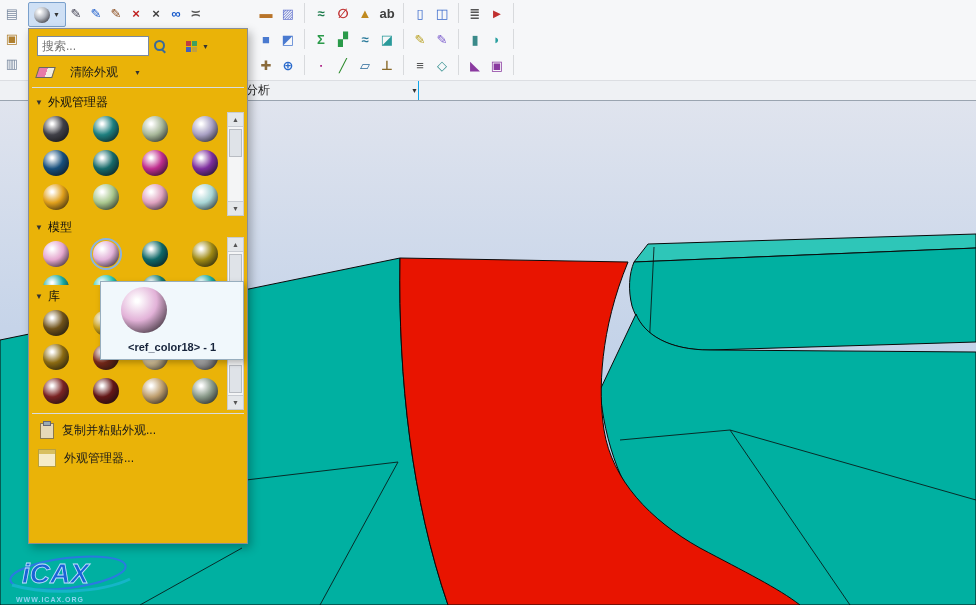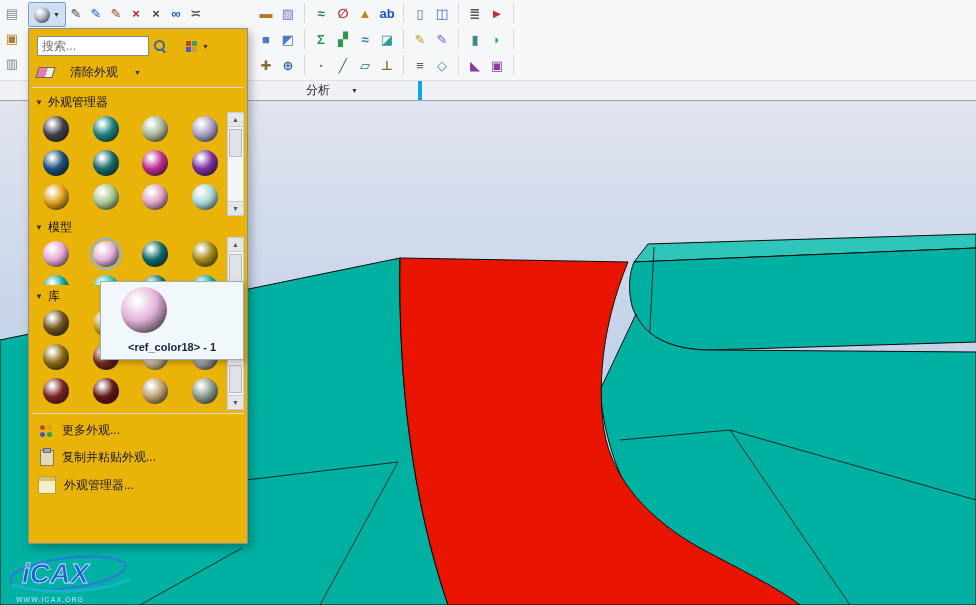--- a/index.html
+++ b/index.html
@@ -16,21 +16,21 @@
   .ribbon{position:absolute;left:0;top:0;width:976px;height:100px;background:#f6f7f9;border-bottom:1px solid #9aa4b0;z-index:1;}
   .tb-row{position:absolute;display:flex;align-items:center;}
   .tb-col{position:absolute;left:2px;top:3px;display:flex;flex-direction:column;gap:5px;}
   .tb-group{display:flex;align-items:center;gap:2px;padding:0 6px;border-right:1px solid #d8dadd;}
   .tb-icon{width:20px;height:20px;display:flex;align-items:center;justify-content:center;font-size:13px;font-weight:bold;border-radius:2px;}
   .tb-icon span{line-height:1;}
   .appearance-btn{position:absolute;left:28px;top:2px;width:36px;height:23px;display:flex;align-items:center;justify-content:center;gap:3px;background:#cfe0f5;border:1px solid #7aa0cc;border-radius:2px;}
   .ball{width:16px;height:16px;border-radius:50%;background:radial-gradient(circle at 35% 30%,#ffffff 5%,#b0b4bc 45%,#14141c 100%);}
   .dd{font-size:7px;color:#333;}
   .grp-bar{position:absolute;left:0;top:80px;width:976px;height:19px;background:#eff1f4;border-top:1px solid #dcdee2;}
-  .grp{position:absolute;top:0;height:19px;display:flex;align-items:center;justify-content:center;gap:21px;border-right:4px solid #0ea5e9;font-size:12px;color:#222;}
+  .grp{position:absolute;top:0;height:19px;display:flex;align-items:center;justify-content:space-between;gap:21px;border-right:1px solid #0ea5e9;font-size:12px;color:#222;}
   
   .panel{position:absolute;left:28px;top:28px;width:218px;height:514px;background:#eab308;border:1px solid #8a8f98;box-shadow:3px 4px 9px rgba(0,0,0,.28);z-index:5;}
   .search-row{display:flex;align-items:center;gap:4px;padding:7px 6px 3px 8px;}
   .search-row input{width:102px;height:16px;border:1px solid #7a8aa0;font-size:12px;padding:1px 4px;font-family:inherit;}
   .mag{width:14px;height:14px;position:relative;display:inline-block;}
   .mag::before{content:"";position:absolute;left:1px;top:1px;width:7px;height:7px;border:2px solid #3a6a9a;border-radius:50%;}
   .mag::after{content:"";position:absolute;right:1px;bottom:1px;width:5px;height:2px;background:#3a6a9a;transform:rotate(45deg);}
   .grid-ic{width:13px;height:13px;position:relative;display:inline-block;margin-left:14px;}
   .grid-ic::before{content:"";position:absolute;left:1px;top:1px;width:5px;height:5px;background:#c04040;box-shadow:6px 0 0 #40a060,0 6px 0 #4060c0,6px 6px 0 #c0a040;}
   .clear-row{display:flex;align-items:center;gap:16px;padding:5px 8px 3px;}
@@ -165,21 +165,21 @@
         <div class="tb-icon">
           <span style="color: rgb(26, 122, 74);">≈</span>
         </div>
         <div class="tb-icon">
           <span style="color: rgb(192, 48, 48);">∅</span>
         </div>
         <div class="tb-icon">
           <span style="color: rgb(192, 138, 32);">▲</span>
         </div>
         <div class="tb-icon">
-          <span style="color: #1d4ed8;">ab</span>
+          <span style="color: #404040;">ab</span>
         </div>
       </div>
     <div class="tb-group">
         <div class="tb-icon">
           <span style="color: rgb(58, 106, 204);">▯</span>
         </div>
         <div class="tb-icon">
           <span style="color: rgb(58, 106, 204);">◫</span>
         </div>
       </div>
@@ -370,24 +370,20 @@
       <div class="strack">
           <div class="sthumb bot"></div>
         </div>
       <div class="sbtn">▼</div>
     </div>
   </div>
 
   <div class="hr"></div>
 
   <div class="menu-item">
-    <span class="mi mi-palette"></span>
-    <span>更多外观...</span>
-  </div>
-  <div class="menu-item">
     <span class="mi mi-clip"></span>
     <span>复制并粘贴外观...</span>
   </div>
   <div class="menu-item">
     <span class="mi mi-manager"></span>
     <span>外观管理器...</span>
   </div>
 </div>
 
 <div class="swatch-tooltip">

